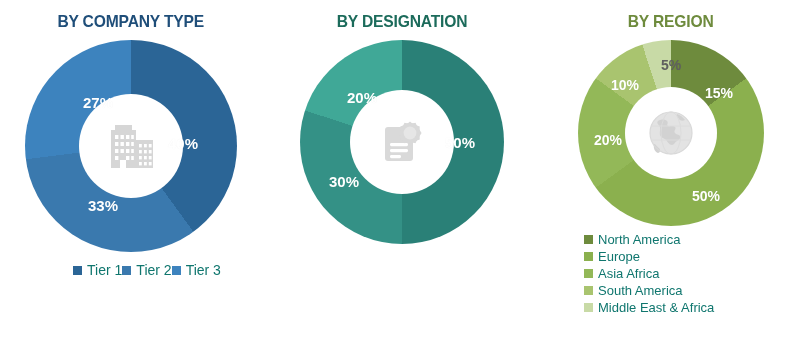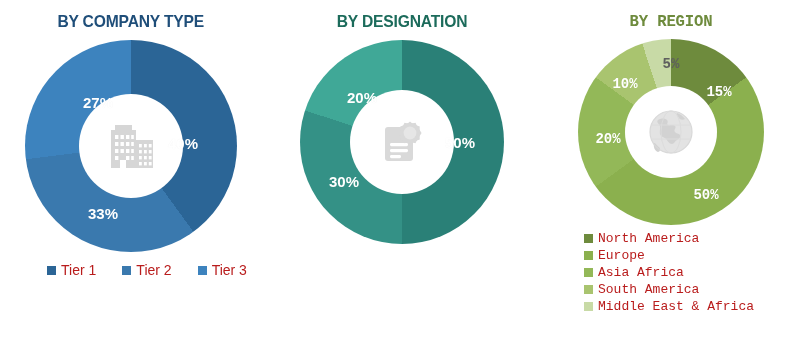--- a/index.html
+++ b/index.html
@@ -20,21 +20,21 @@
   }
   .panel {
     position: relative;
     height: 355px;
     display: flex;
     flex-direction: column;
     align-items: center;
   }
   .panel-company { width: 262px; }
   .panel-designation { width: 280px; }
-  .panel-region { width: 258px; font-family: Liberation Mono, monospace; }
+  .panel-region { width: 258px; }
 
   .panel-title {
     font-size: 17px;
     font-weight: bold;
     letter-spacing: -0.2px;
     margin-top: 12px;
     margin-bottom: 0;
     text-align: center;
     white-space: nowrap;
     transform: scaleX(0.92);
@@ -70,21 +70,20 @@
   .legend {
     margin-top: 10px;
     width: 100%;
     display: flex;
     justify-content: center;
   }
   .legend-row {
     display: flex;
     flex-direction: row;
     align-items: center;
-    gap: 26px;
     padding-left: 32px;
   }
   .legend-col {
     display: flex;
     flex-direction: column;
     align-items: flex-start;
     gap: 2px;
   }
   .legend-item {
     display: flex;
@@ -93,21 +92,21 @@
     gap: 5px;
     white-space: nowrap;
   }
   .swatch {
     width: 9px; height: 9px;
     display: inline-block;
     flex: 0 0 auto;
   }
   .legend-label {
     font-size: 13px;
-    color: #b91c1c;
+    color: #0f766e;
   }
   .legend-label-lg { font-size: 14px; }
   .center-icon { display: block; }
 </style>
 </head>
 <body>
 
 <div class="board">
 
   <div class="panel panel-company">
@@ -146,21 +145,21 @@
               <rect x="36" y="34" width="2.8" height="3.4"></rect>
                 <rect x="41" y="34" width="2.8" height="3.4"></rect>
                 <rect x="45.8" y="34" width="2.8" height="3.4"></rect>
               <rect x="36" y="40" width="2.8" height="3.4"></rect>
                 <rect x="41" y="40" width="2.8" height="3.4"></rect>
                 <rect x="45.8" y="40" width="2.8" height="3.4"></rect>
             </g>
           </svg>
         </div>
         <div class="slice-label" style="left:158px;top:103px;">40%</div>
-        <div class="slice-label" style="left:78px;top:173px;">33%</div>
+        <div class="slice-label" style="left:78px;top:165px;">33%</div>
         <div class="slice-label" style="left:73px;top:62px;">27%</div>
       </div>
     </div>
 
     <div class="legend">
       <div class="legend-row">
         <div class="legend-item">
           <span class="swatch" id="sw1-0" style="background: rgb(43, 101, 150);"></span>
           <span class="legend-label legend-label-lg">Tier 1</span>
         </div>

